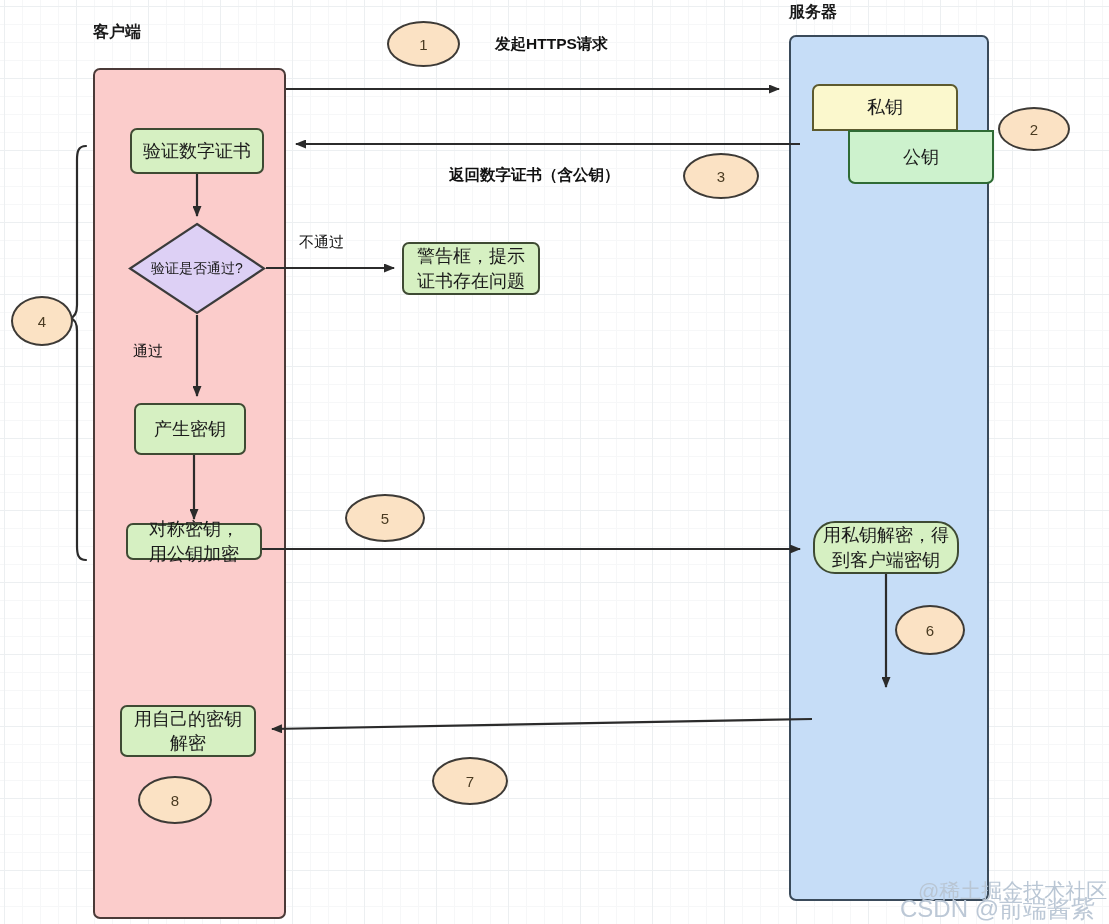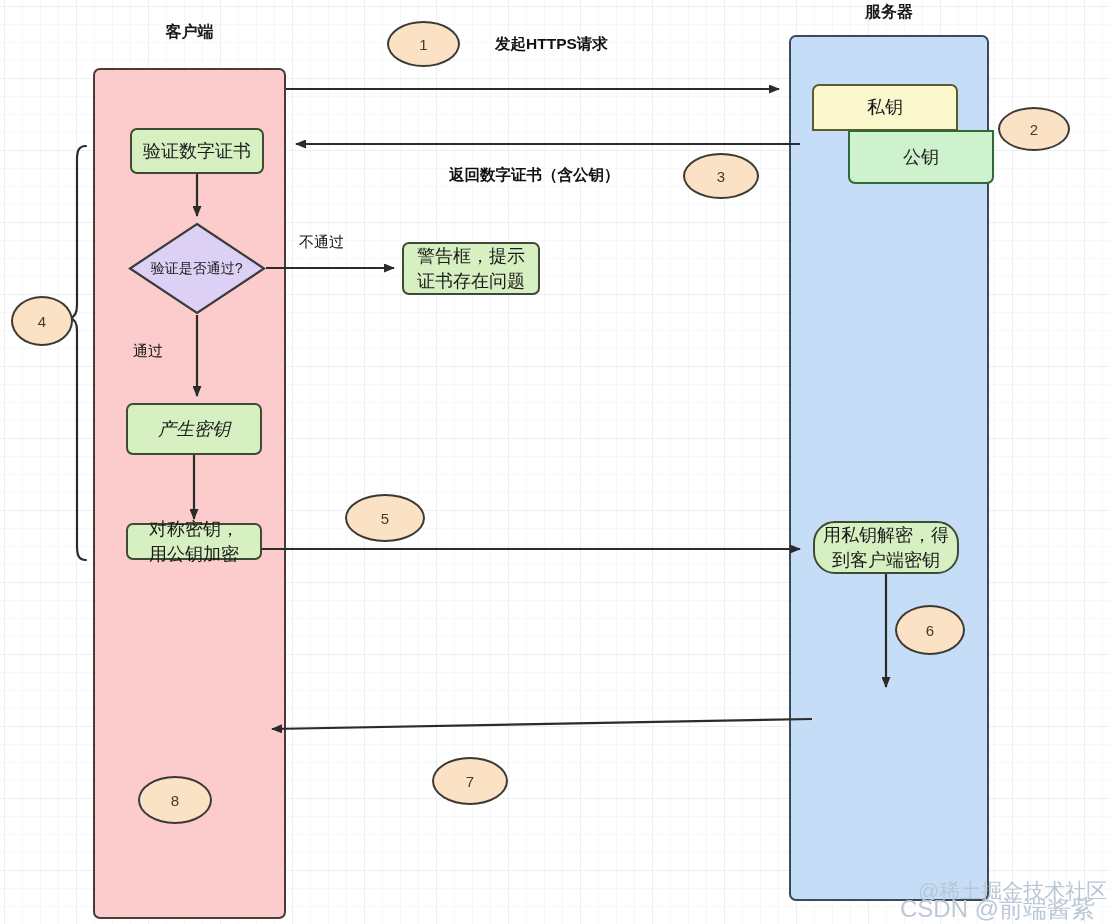--- a/index.html
+++ b/index.html
@@ -49,21 +49,21 @@
     width: 200px;
     height: 866px;
     background: #c6ddf7;
     border-color: #3a4a5a;
   }
   .lane-title {
     position: absolute;
     font-size: 16px;
     font-weight: bold;
     color: #1a1a1a;
-    text-align: center;
+    text-align: left;
     white-space: nowrap;
   }
   .node {
     position: absolute;
     box-sizing: border-box;
     border: 2px solid #3e4a33;
     background: #d6f0c2;
     border-radius: 7px;
     display: flex;
     align-items: center;
@@ -175,41 +175,45 @@
     <path d="M86,146 C78,146 77,152 77,160
              L77,305 C77,313 75,317 70,318
              C75,319 77,323 77,331
              L77,546 C77,554 78,560 86,560" stroke="#2b2b2b" stroke-width="2.2" fill="none" stroke-linecap="round"></path>
   </svg>
 
   <div class="node" style="left:130px; top:128px; width:134px; height:46px;">
     <span>验证数字证书</span>
   </div>
 
-  <div class="diamond-wrap" style="left:128px; top:222px; width:138px; height:93px;font-family:Liberation Mono, monospace;">
+  <div class="diamond-wrap" style="left:128px; top:222px; width:138px; height:93px;">
     <svg width="138" height="93" viewBox="0 0 138 93" xmlns="http://www.w3.org/2000/svg">
       <polygon points="69,2 136,46.5 69,91 2,46.5" fill="#ddd0f5" stroke="#3b3b3b" stroke-width="2.2"></polygon>
     </svg>
     <div class="diamond-label">验证是否通过?</div>
   </div>
 
   <div class="node" style="left:402px; top:242px; width:138px; height:53px; flex-direction:column;">
     <span>警告框，提示</span>
     <span>证书存在问题</span>
   </div>
 
-  <div class="node" style="left:126px; top:403px; width:136px; height:52px;font-style:italic;">
+  <div class="node" style="left:134px; top:403px; width:112px; height:52px;">
     <span>产生密钥</span>
   </div>
 
   <div class="node" style="left:126px; top:523px; width:136px; height:37px; flex-direction:column;">
     <span>对称密钥，</span>
     <span>用公钥加密</span>
   </div>
 
+  <div class="node" style="left:120px; top:705px; width:136px; height:52px; flex-direction:column;">
+    <span>用自己的密钥</span>
+    <span>解密</span>
+  </div>
 
   <div class="node key-private" style="left:812px; top:84px; width:146px; height:47px;">
     <span>私钥</span>
   </div>
   <div class="node key-public" style="left:812px; top:130px; width:146px; height:54px;margin-left:36px;">
     <span>公钥</span>
   </div>
 
   <div class="node" style="left:813px; top:521px; width:146px; height:53px; flex-direction:column;border-radius:22px;">
     <span>用私钥解密，得</span>

